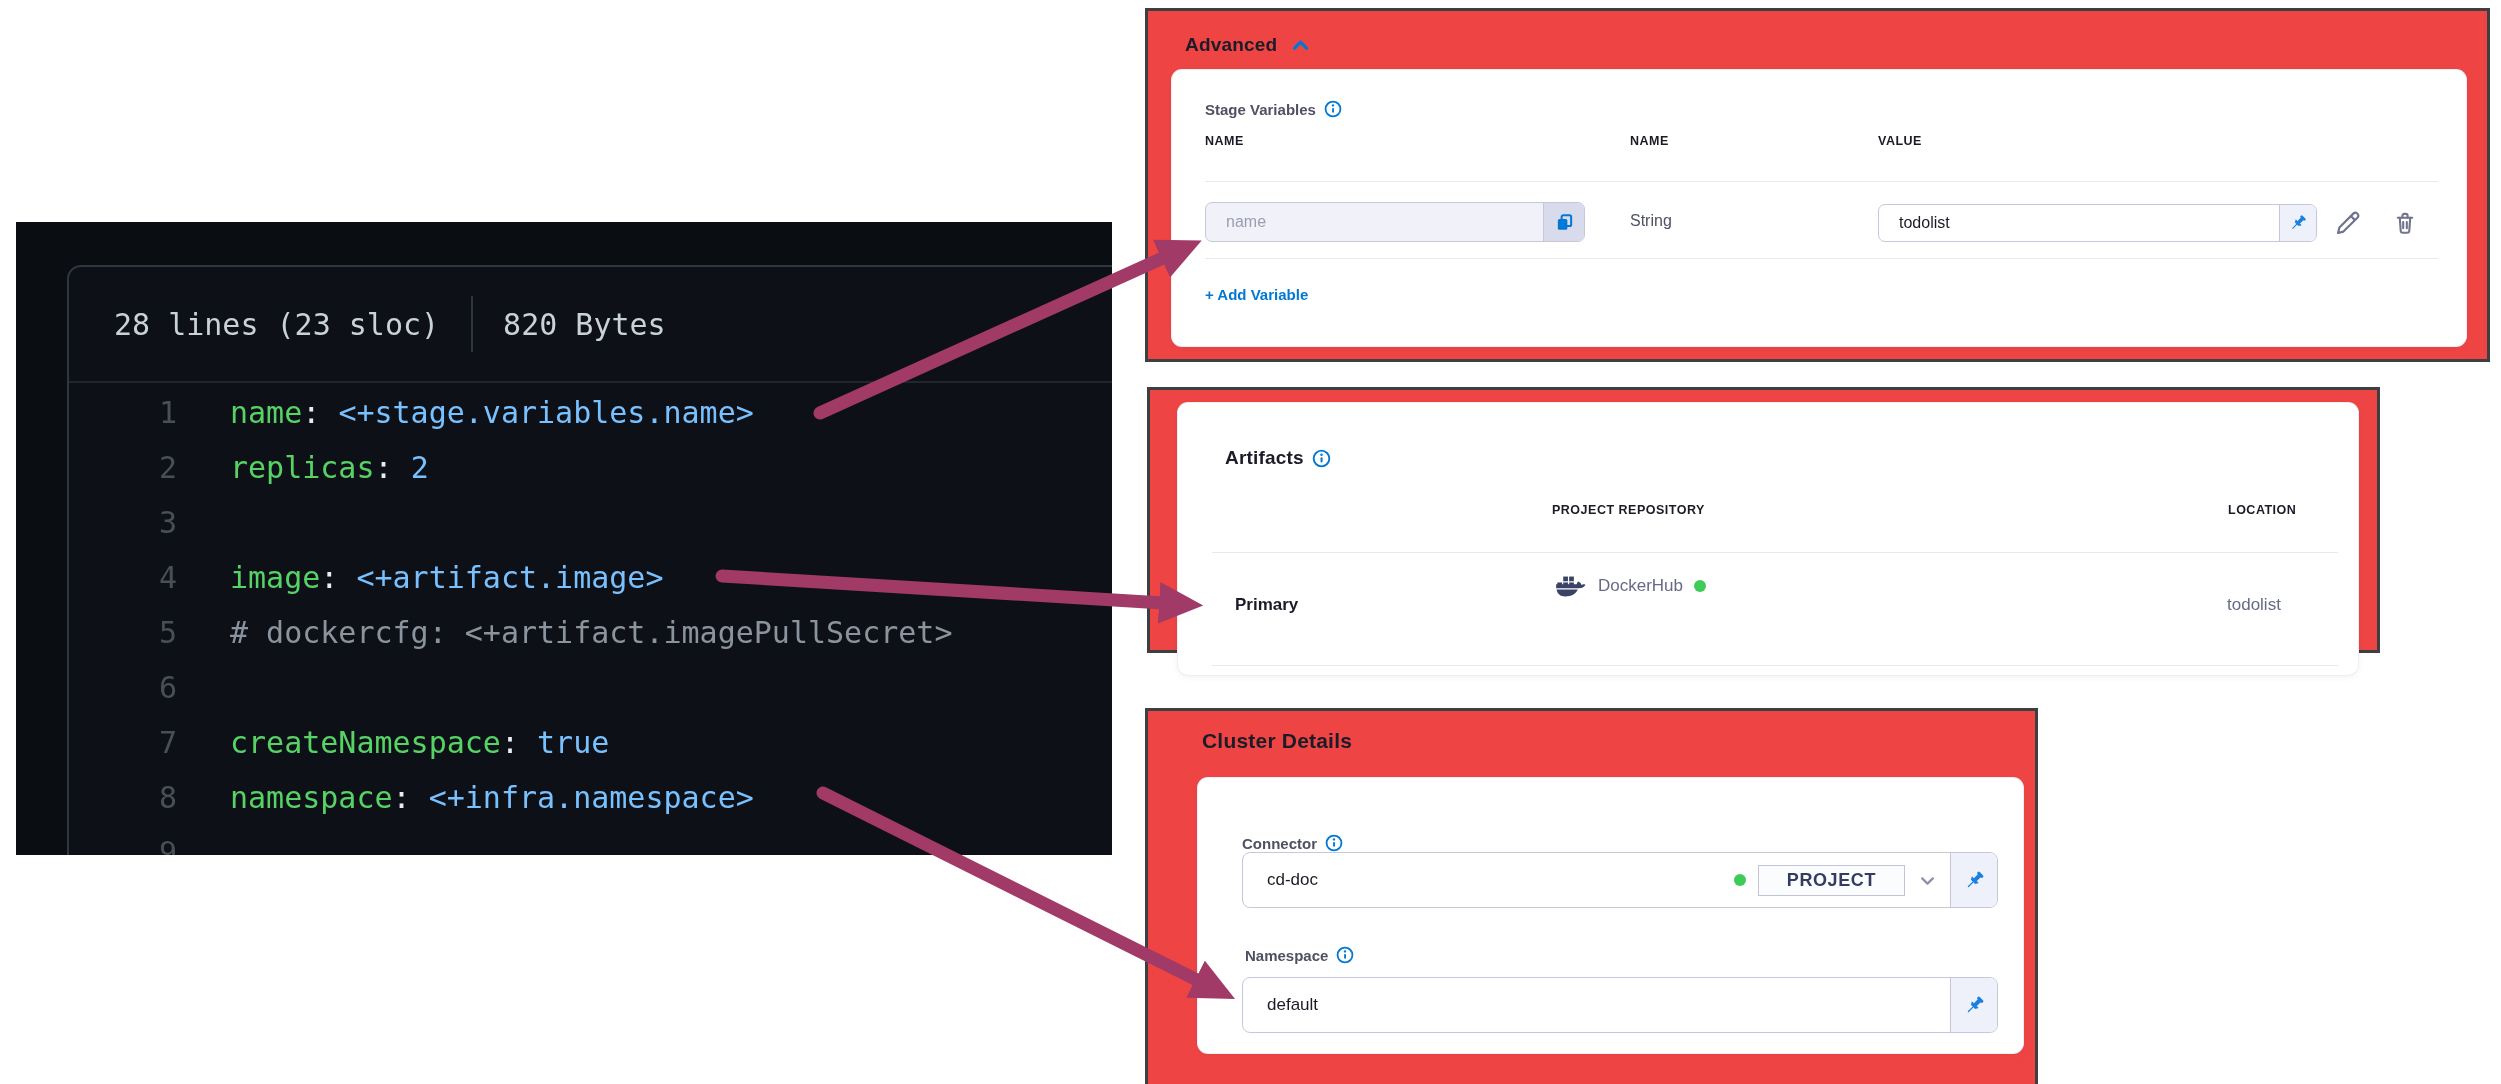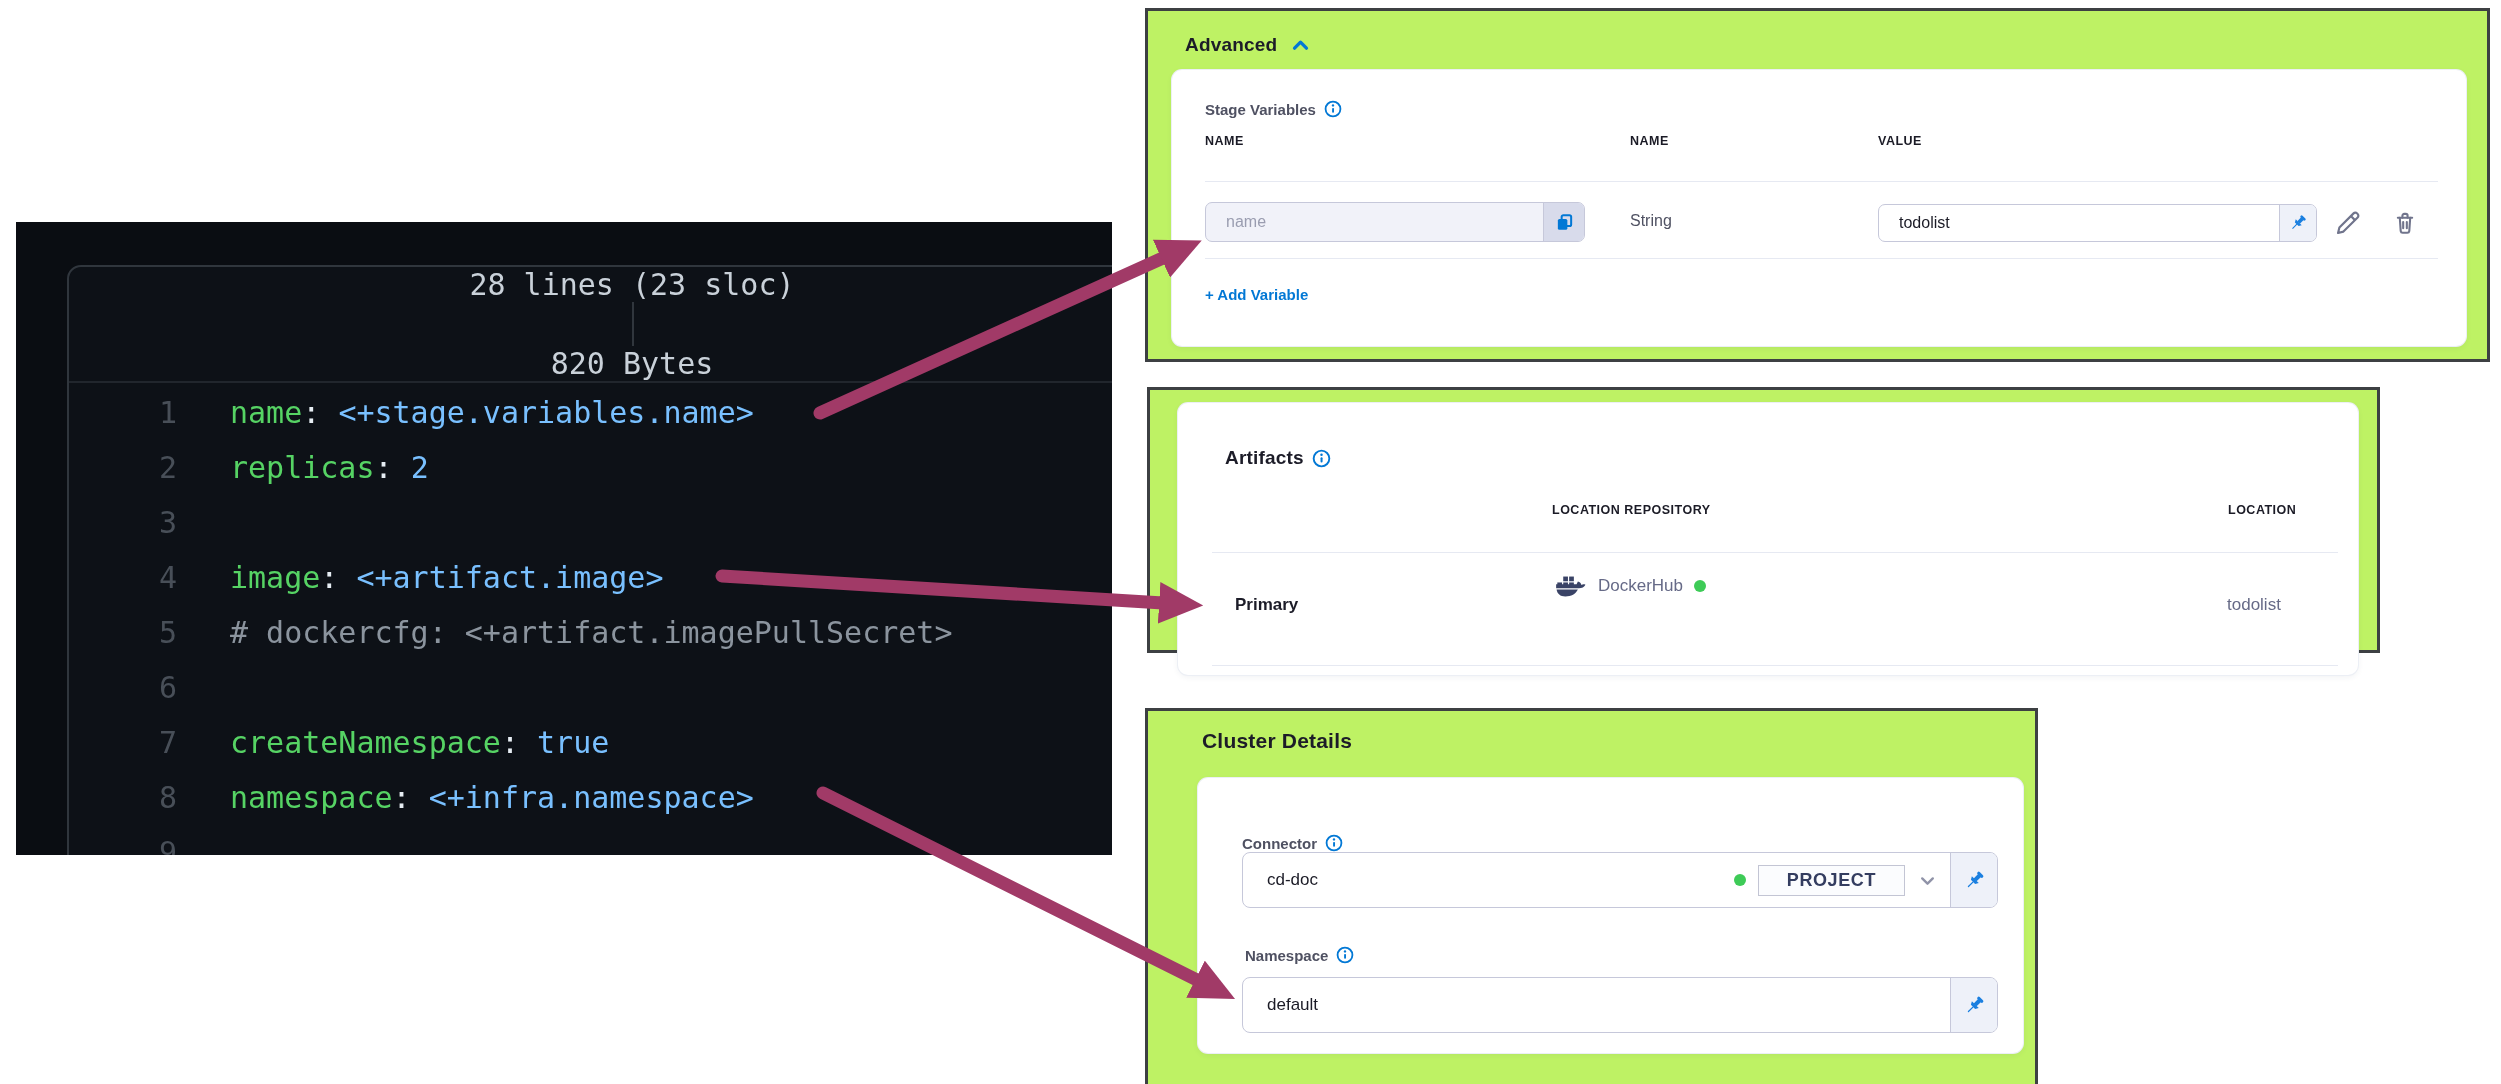--- a/index.html
+++ b/index.html
@@ -4,31 +4,31 @@
 <style>
   html,body{margin:0;padding:0;background:#ffffff;}
   .canvas{position:relative;width:2501px;height:1084px;background:#ffffff;overflow:hidden;
           font-family:"Liberation Sans",sans-serif;}
 
   
   .code-panel{position:absolute;left:16px;top:222px;width:1096px;height:633px;background:#0a0d12;overflow:hidden;}
   .code-card{position:absolute;left:51px;top:43px;right:-40px;bottom:-40px;background:#0d1117;
              border:2px solid #30363d;border-radius:14px;}
   .code-header{height:114px;display:flex;align-items:center;padding-left:45px;color:#c9d1d9;
-               font-family:"DejaVu Sans Mono",monospace;font-size:30px;border-bottom:2px solid #21262d;flex-direction:column;}
+               font-family:"DejaVu Sans Mono",monospace;font-size:30px;border-bottom:2px solid #21262d;}
   .code-sep{width:2px;height:56px;background:#30363d;margin:0 30px 0 32px;}
   .code-body{padding-top:2px;}
   .code-line{display:flex;height:55px;align-items:center;font-family:"DejaVu Sans Mono",monospace;font-size:30px;}
   .code-gutter{width:108px;text-align:right;color:#484f58;flex:none;}
   .code-text{margin-left:53px;white-space:pre;}
   .tok-key{color:var(--c-key);} .tok-punct{color:#e6edf3;}
   .tok-value{color:var(--c-value);} .tok-comment{color:var(--c-comment);}
 
   
-  .ui-panel{position:absolute;box-sizing:border-box;background:#bef264;border:3px solid #3d4043;}
+  .ui-panel{position:absolute;box-sizing:border-box;background:#ef4444;border:3px solid #3d4043;}
   .ui-card{position:absolute;background:#ffffff;border-radius:10px;
            box-shadow:0 0 0 1px #eceff5,0 2px 6px rgba(40,60,90,.07);}
   .panel-title{font-size:19px;font-weight:bold;color:#1c1c28;letter-spacing:.2px;}
   .sec-label{display:flex;align-items:center;gap:8px;font-size:15px;font-weight:bold;color:#4f5162;}
   .col-h{position:absolute;font-size:12.5px;font-weight:bold;color:#1b1b26;letter-spacing:.5px;}
   .hdivider{position:absolute;height:1px;background:#e6e9f2;}
   .cell-dim{color:#666a87;font-size:17px;}
   .link-blue{color:var(--c-accent);font-size:15px;font-weight:bold;cursor:pointer;}
 
   
@@ -186,21 +186,21 @@
         <span class="panel-title">Artifacts</span>
         <span style="display:flex;">
           <svg width="19" height="19" viewBox="0 0 16 16">
               <circle cx="8" cy="8" r="6.6" fill="none" stroke="#0278d5" stroke-width="1.6"></circle>
               <rect x="7.2" y="7" width="1.7" height="4.3" rx=".8" fill="#0278d5"></rect>
               <circle cx="8" cy="4.8" r="1.05" fill="#0278d5"></circle>
             </svg>
         </span>
       </div>
 
-      <span class="col-h" style="left:374px;top:100px;">LOCATION REPOSITORY</span>
+      <span class="col-h" style="left:374px;top:100px;">PROJECT REPOSITORY</span>
       <span class="col-h" style="left:1050px;top:100px;">LOCATION</span>
 
       <div class="hdivider" style="left:34px;right:20px;top:149px;"></div>
 
       <div>
         <span style="position:absolute;left:57px;top:192px;font-size:17px;font-weight:bold;color:#1c1c28;">Primary</span>
         <span style="position:absolute;left:378px;top:170px;display:flex;align-items:center;gap:11px;">
           <span style="display:flex;">
             <svg width="31" height="26" viewBox="0 0 26 22" fill="#3a4366">
                 <rect x="1" y="8" width="4" height="4"></rect>

